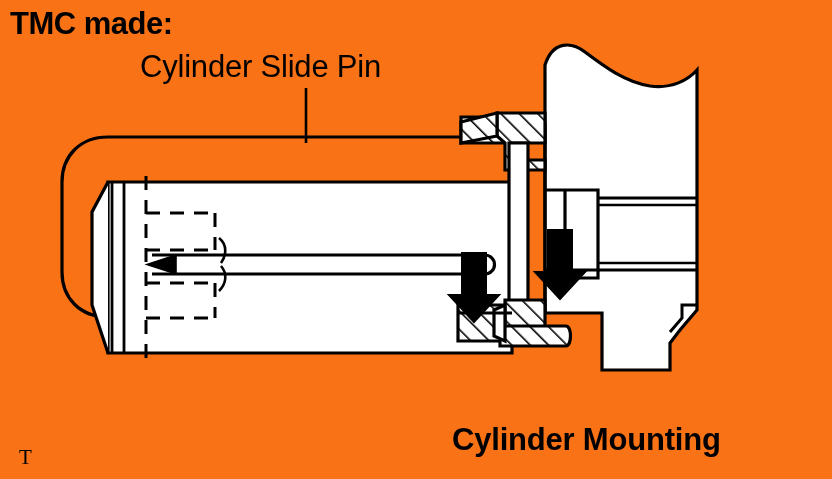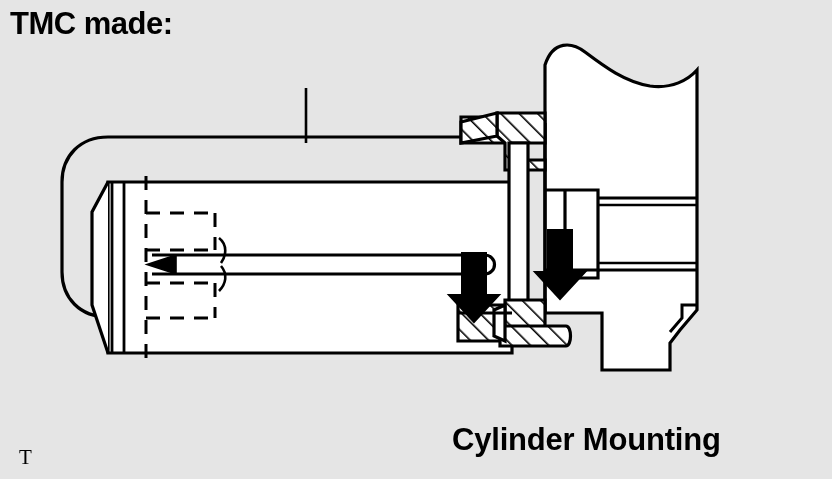--- a/index.html
+++ b/index.html
@@ -14,21 +14,21 @@
     position: relative;
     overflow: hidden;
     font-family: "Liberation Sans", sans-serif;
     color: #000000;
   }
   #sheet {
     position: absolute;
     left: 0; top: 0;
     width: 832px;
     height: 479px;
-    background: #e5e5e5;
+    background: #f97316;
   }
   .txt {
     position: absolute;
     white-space: pre;
     color: #000;
     line-height: 1;
   }
   #lbl-tmc {
     left: 10px;
     top: 8px;
@@ -65,20 +65,21 @@
     pointer-events: none;
   }
 </style>
 </head>
 <body>
 
 <div id="sheet">
 
   <div class="txt" id="lbl-tmc">TMC made:</div>
 
+  <div class="txt" id="lbl-pin">Cylinder Slide Pin</div>
 
   <div class="txt" id="lbl-mount">Cylinder Mounting</div>
 
   <div class="txt" id="lbl-t">T</div>
 
   <svg id="drawing" viewBox="0 0 832 479" width="832" height="479">
 
     <defs>
 
       <pattern id="hatchUR" width="13" height="13" patternUnits="userSpaceOnUse" patternTransform="rotate(-45)">

